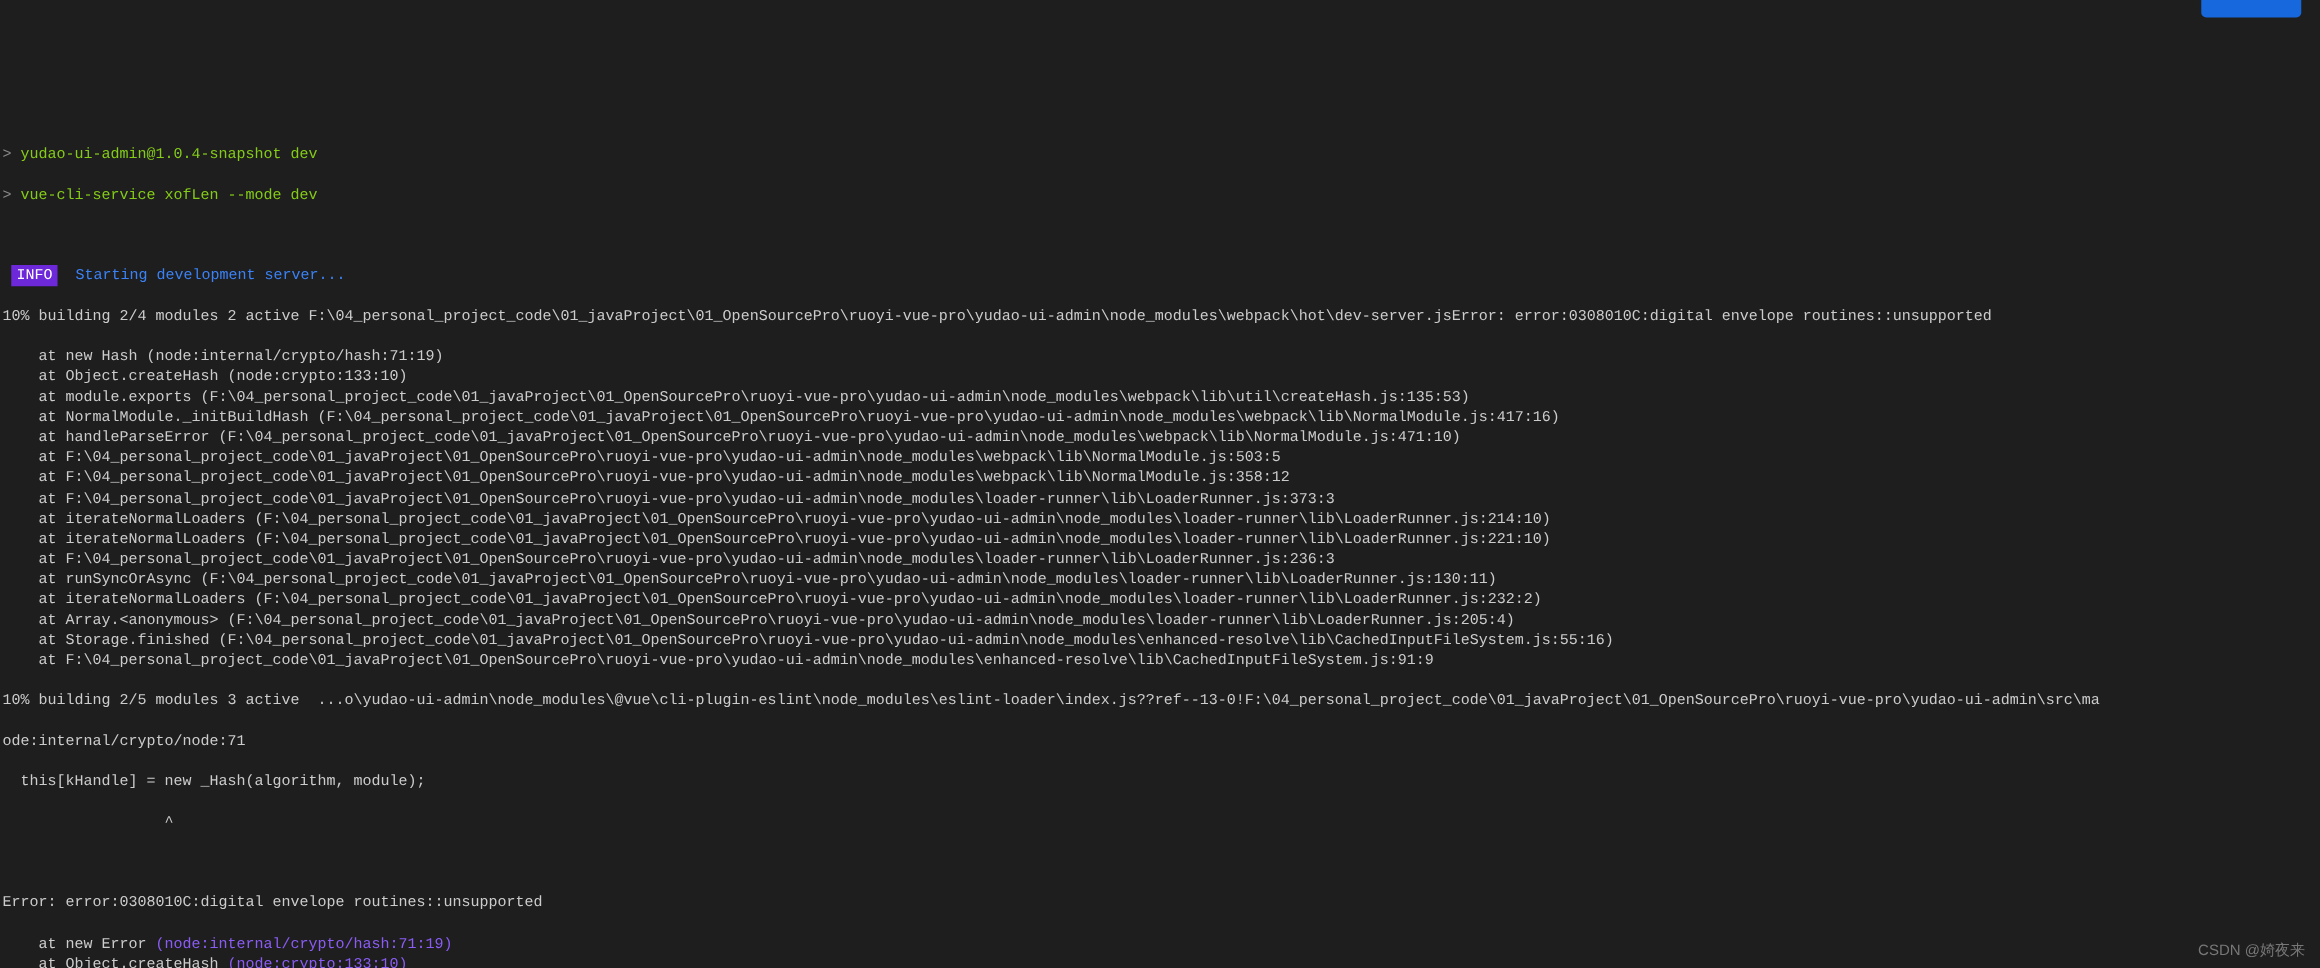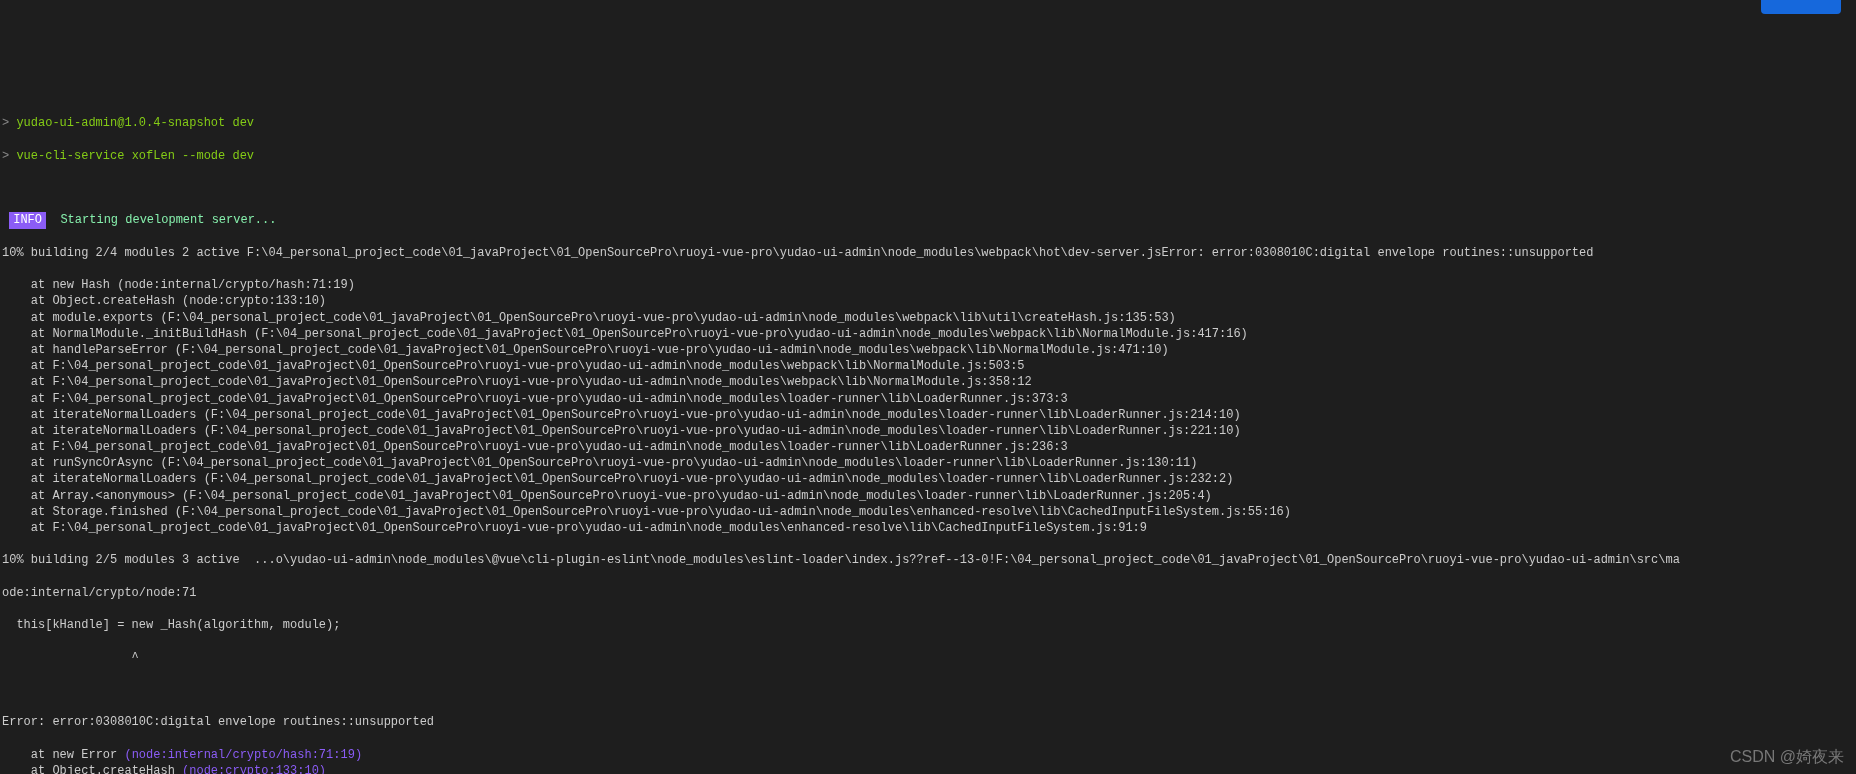--- a/index.html
+++ b/index.html
@@ -21,40 +21,40 @@
       display: block;
       white-space: pre;
     }
     .prompt-prefix {
       color: #888888;
     }
     .cmd {
       color: #84cc16;
     }
     .info-tag {
-      background-color: #8b5cf6;
+      background-color: #6d28d9;
       color: #ffffff;
       padding: 0 4px;
       display: inline-block;
     }
     .info-text {
-      color: #86efac;
+      color: #3b82f6;
     }
     .dim {
       color: #8b5cf6;
     }
     .bright {
       color: #cccccc;
     }
     .watermark {
       position: fixed;
       bottom: 6px;
       right: 12px;
       color: #777;
-      font-size: 16px;
+      font-size: 12px;
       font-family: sans-serif;
     }
     .terminal {
       padding: 0;
     }
     .top-btn {
       position: absolute;
       top: 0;
       right: 15px;
       background: #1668dc;

